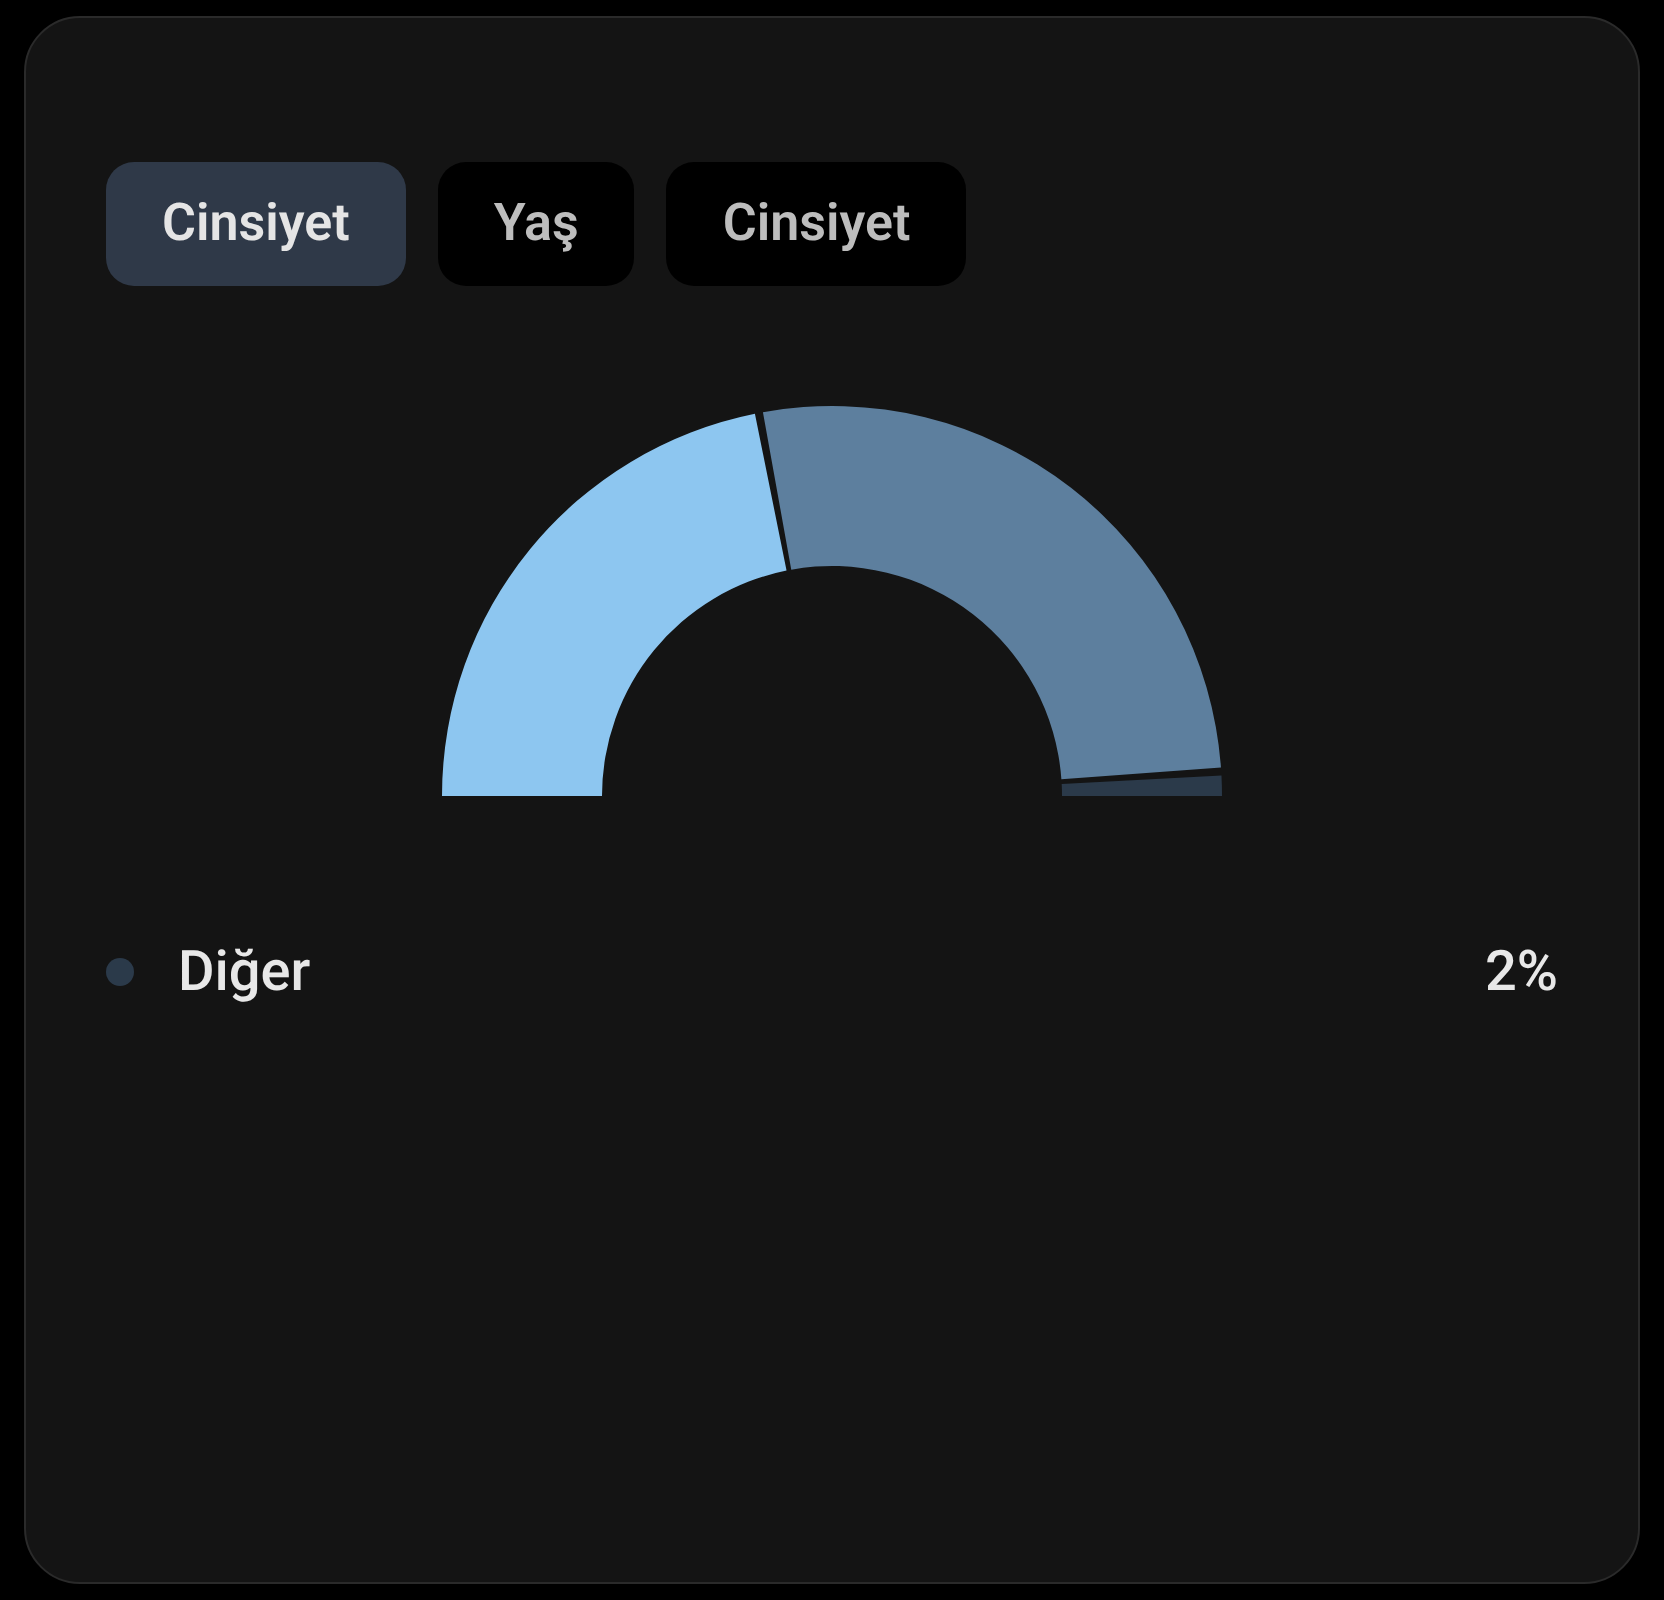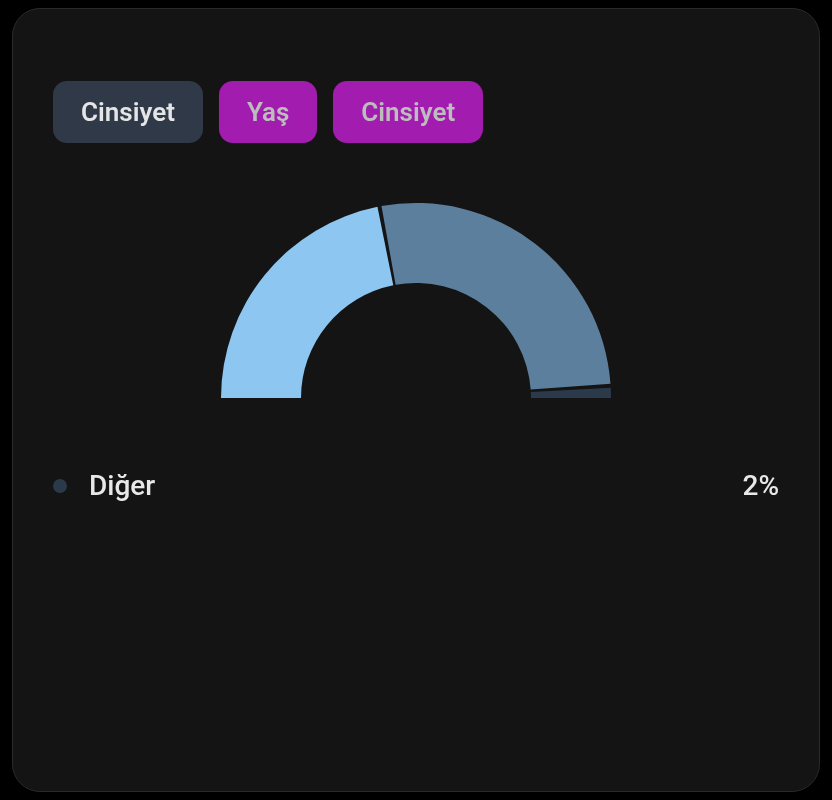--- a/index.html
+++ b/index.html
@@ -47,21 +47,21 @@
     display: flex;
     gap: 16px;
     margin-top: 32px;
   }
   .tab {
     padding: 16px 28px;
     border-radius: 14px;
     font-size: 26px;
     font-weight: 600;
     color: #bdbdbd;
-    background: #a21caf;
+    background: #000000;
     cursor: pointer;
     user-select: none;
   }
   .tab.active {
     background: #2f3948;
     color: #e5e5e5;
   }
   .chart-wrap {
     display: flex;
     justify-content: center;

